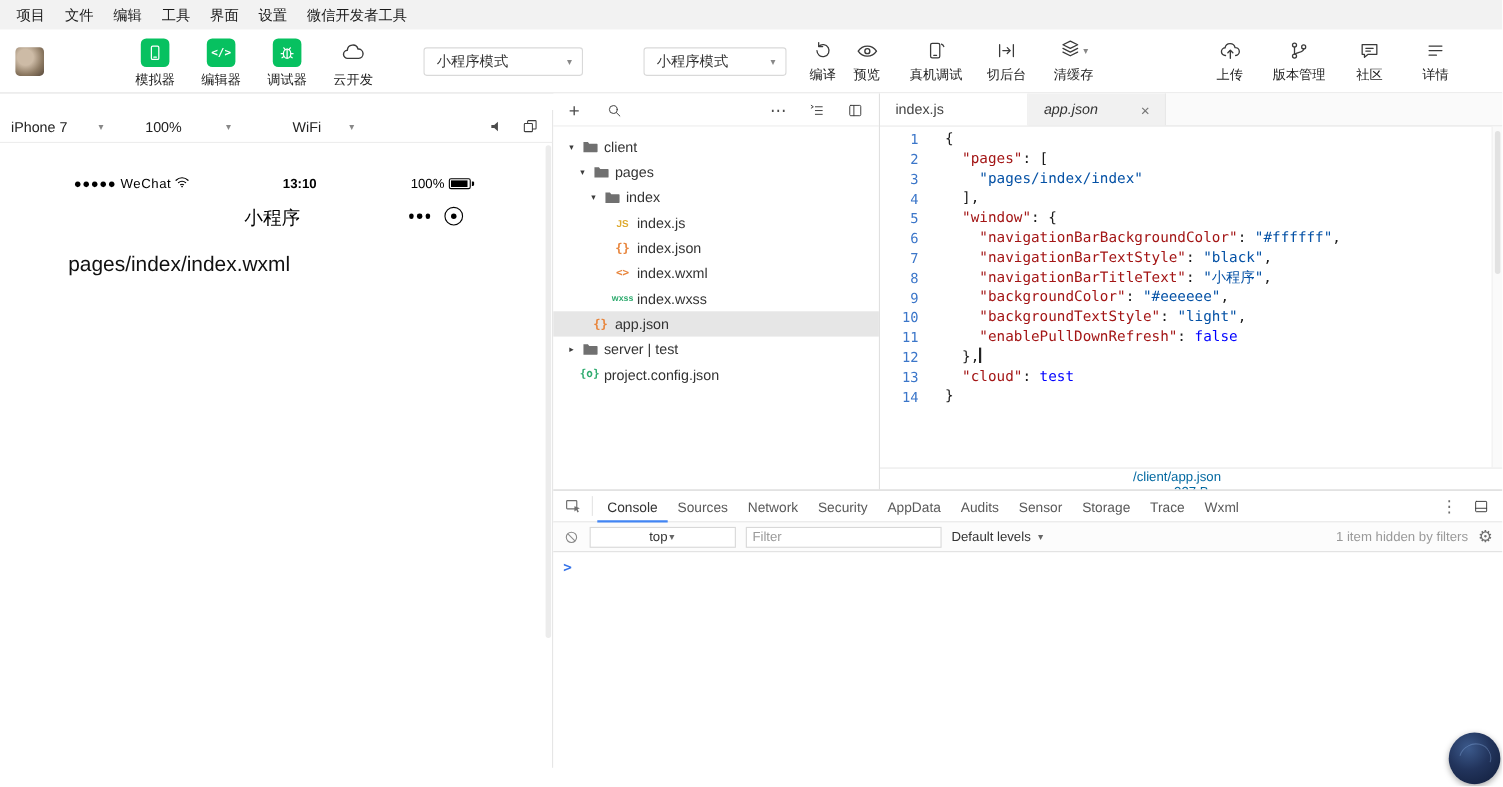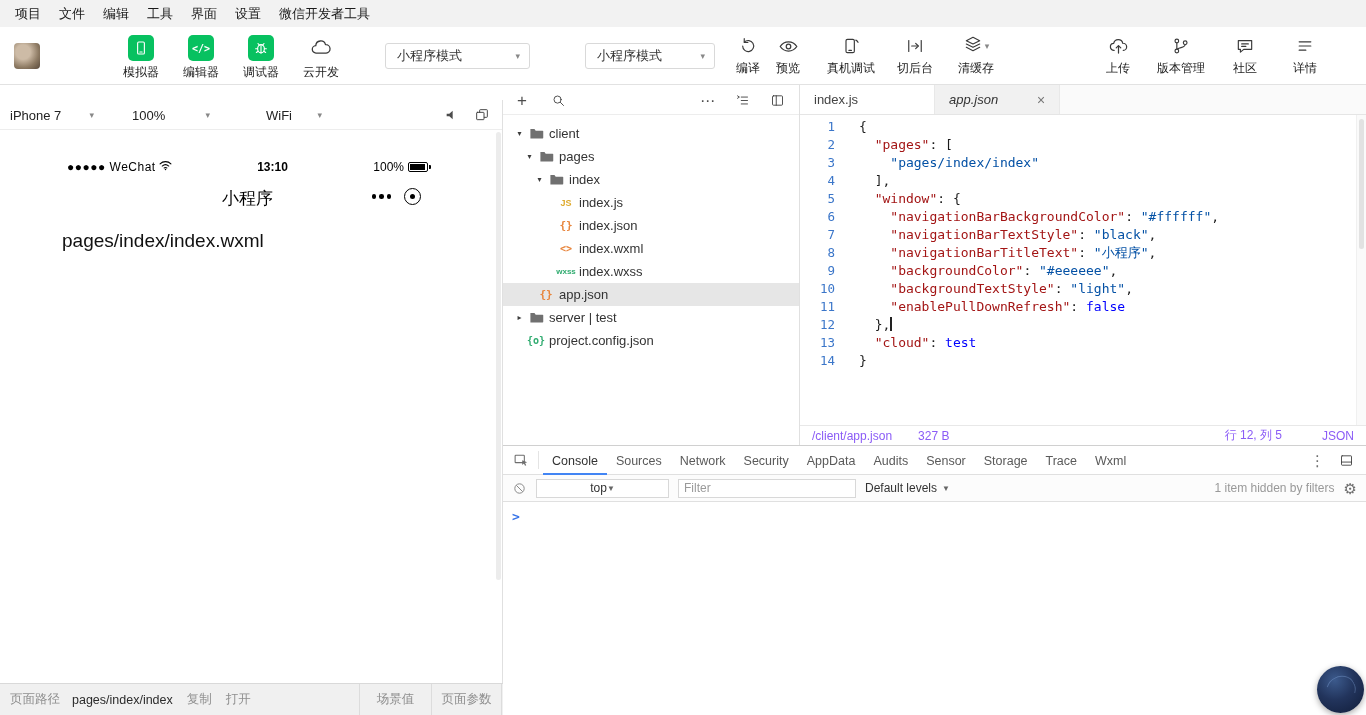--- a/index.html
+++ b/index.html
@@ -74,21 +74,21 @@
   .tab { width:135px; display:flex; align-items:center; padding:0 14px; font-size:13px; color:#444; border-right:1px solid #e8e8e8; background:#fff; cursor:pointer; }
   .tab.preview { width:125px; background:#f1f1f1; font-style:italic; color:#333; }
   .tab-close { margin-left:auto; color:#777; font-size:14px; cursor:pointer; }
   .code { position:absolute; left:0; top:30px; right:10px; bottom:20px; overflow:hidden; font-family:"DejaVu Sans Mono","Liberation Mono",monospace; font-size:13px; line-height:18px; padding-top:3px; cursor:text; }
   .code-line { display:flex; height:18px; white-space:pre; }
   .ln { width:35px; flex:none; text-align:right; margin-right:24px; color:#3b76c9; font-size:12.5px; }
   .tk-p { color:#1b1b1b; } .tk-k { color:#a31515; } .tk-s { color:#0451a5; } .tk-b { color:#0000ff;text-align:right; }
   .cursor { display:inline-block; width:1.5px; height:14px; background:#222; vertical-align:-2px; }
   .ed-scroll { position:absolute; right:0; top:30px; bottom:20px; width:10px; background:#fafafa; border-left:1px solid #f0f0f0; }
   .ed-thumb { position:absolute; left:2px; top:4px; width:5px; height:130px; background:#e2e2e2; border-radius:3px; }
-  .editor-status { position:absolute; left:0; right:0; bottom:0; height:20px; border-top:1px solid #e8e8e8; background:#fff; display:flex; align-items:center; padding:0 12px; font-size:12px; color:#8b5cf6; }
+  .editor-status { position:absolute; left:0; right:0; bottom:0; height:20px; border-top:1px solid #e8e8e8; background:#fff; display:flex; align-items:center; padding:0 12px; font-size:12px; color:#0369a1;flex-direction:column; }
   .es-file { margin-right:26px; } .es-size { } .es-spacer { flex:1; } .es-pos { margin-right:40px; }
 
   
   .devtools { position:absolute; left:503px; top:445px; width:863px; height:270px; background:#fff; border-top:1px solid #d0d0d0; }
   .dt-tabs { height:29px; display:flex; align-items:center; border-bottom:1px solid #e0e0e0; padding-left:6px; }
   .dt-inspect { display:flex; align-items:center; padding:0 8px 0 4px; border-right:1px solid #e4e4e4; margin-right:4px; height:18px; cursor:pointer; }
   .dt-tab { padding:0 9px; height:29px; display:flex; align-items:center; font-size:12.5px; color:#5a5a5a; cursor:pointer; }
   .dt-tab.active { color:#333; box-shadow:inset 0 -2px 0 #4285f4; }
   .dt-right { margin-left:auto; display:flex; align-items:center; gap:14px; padding-right:12px; }
   .dt-filterbar { height:27px; display:flex; align-items:center; gap:9px; padding:0 9px; border-bottom:1px solid #e0e0e0; background:#fcfcfc; }
@@ -532,29 +532,15 @@
         <span class="mini-caret">▼</span>
       </span>
       <span class="dt-note">1 item hidden by filters</span>
       <span class="icon-btn">⚙</span>
     </div>
     <div class="dt-console">
       <span class="prompt">&gt;</span>
     </div>
   </div>
 
-  <div class="footer">
-    <div class="f-sec f-sec1">
-      <span class="f-muted">页面路径</span>
-      <span class="f-value">pages/index/index</span>
-      <span class="f-action">复制</span>
-      <span class="f-action">打开</span>
-    </div>
-    <div class="f-sec f-sec2">
-      <span class="f-muted">场景值</span>
-    </div>
-    <div class="f-sec f-sec3">
-      <span class="f-muted">页面参数</span>
-    </div>
-  </div>
 
   <div class="wechat-ball"></div>
 </div>
 
 </body></html>

